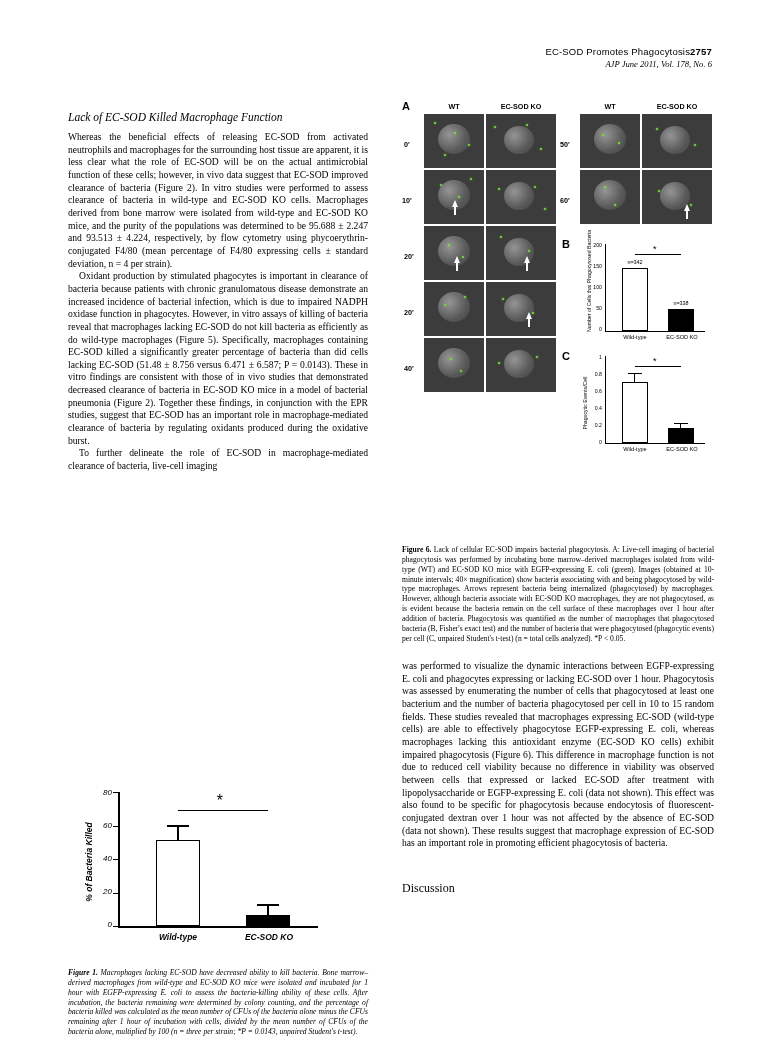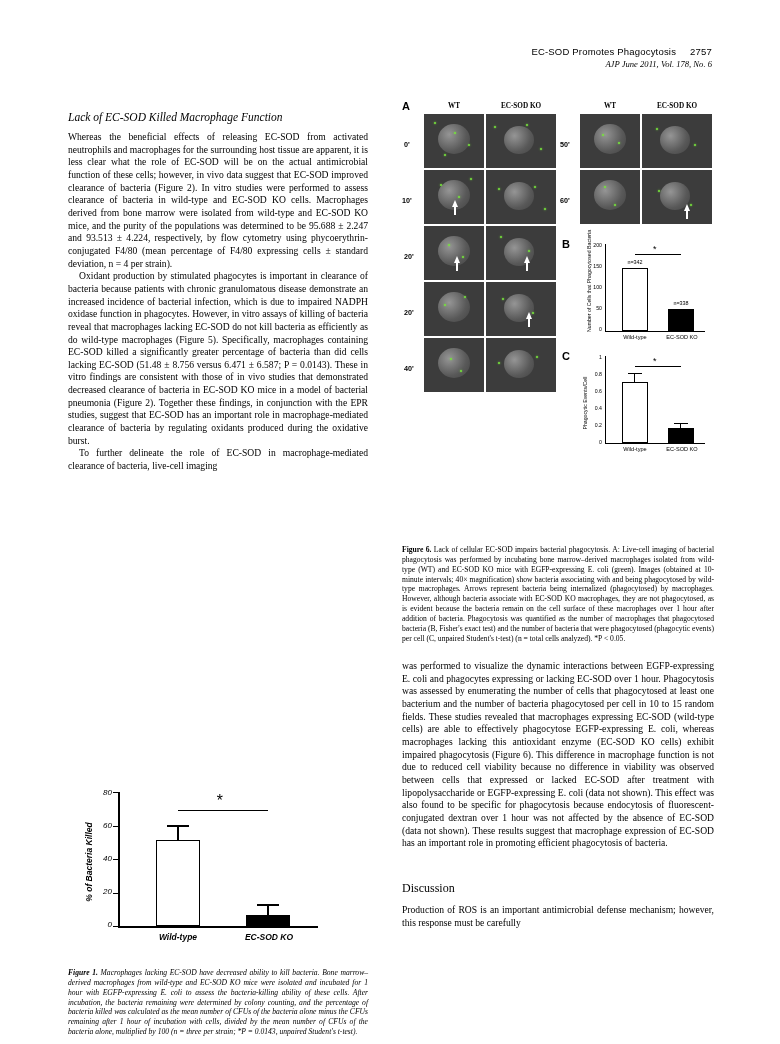--- a/index.html
+++ b/index.html
@@ -28,21 +28,21 @@
     top: 46px;
     text-align: right;
     line-height: 1.25;
   }
   .header .line1 {
     font-family: "Liberation Sans", sans-serif;
     font-size: 9.5px;
     letter-spacing: 0.02em;
   }
   .header .line1 .pageno {
-    margin-left: 14px;
+    font-weight: bold;
   }
   .header .line2 {
     font-family: "Liberation Serif", serif;
     font-style: italic;
     font-size: 8.6px;
     margin-top: 1px;
   }
   
   .col-left {
     position: absolute;
@@ -95,21 +95,21 @@
     height: 440px;
   }
   .panel-letter {
     position: absolute;
     font-family: "Liberation Sans", sans-serif;
     font-weight: bold;
     font-size: 11px;
   }
   .colhead {
     position: absolute;
-    font-family: Liberation Serif, serif;
+    font-family: Liberation Sans, sans-serif;
     font-size: 7.2px;
     font-weight: bold;
     text-align: center;
   }
   .timelabel {
     position: absolute;
     font-family: "Liberation Sans", sans-serif;
     font-size: 7.2px;
     font-weight: bold;
   }
@@ -401,21 +401,20 @@
 
     <div class="caption">
       <b>Figure 6.</b>
       <span>Lack of cellular EC-SOD impairs bacterial phagocytosis. A: Live-cell imaging of bacterial phagocytosis was performed by incubating bone marrow–derived macrophages isolated from wild-type (WT) and EC-SOD KO mice with EGFP-expressing E. coli (green). Images (obtained at 10-minute intervals; 40× magnification) show bacteria associating with and being phagocytosed by wild-type macrophages. Arrows represent bacteria being internalized (phagocytosed) by macrophages. However, although bacteria associate with EC-SOD KO macrophages, they are not phagocytosed, as is evident because the bacteria remain on the cell surface of these macrophages over 1 hour after addition of bacteria. Phagocytosis was quantified as the number of macrophages that phagocytosed bacteria (B, Fisher's exact test) and the number of bacteria that were phagocytosed (phagocytic events) per cell (C, unpaired Student's t-test) (n = total cells analyzed). *P &lt; 0.05.</span>
     </div>
   </div>
 
   <div class="col-right" style="top:660px;">
     <p class="body first">was performed to visualize the dynamic interactions between EGFP-expressing E. coli and phagocytes expressing or lacking EC-SOD over 1 hour. Phagocytosis was assessed by enumerating the number of cells that phagocytosed at least one bacterium and the number of bacteria phagocytosed per cell in 10 to 15 random fields. These studies revealed that macrophages expressing EC-SOD (wild-type cells) are able to effectively phagocytose EGFP-expressing E. coli, whereas macrophages lacking this antioxidant enzyme (EC-SOD KO cells) exhibit impaired phagocytosis (Figure 6). This difference in macrophage function is not due to reduced cell viability because no difference in viability was observed between cells that expressed or lacked EC-SOD after treatment with lipopolysaccharide or EGFP-expressing E. coli (data not shown). This effect was also found to be specific for phagocytosis because endocytosis of fluorescent-conjugated dextran over 1 hour was not affected by the absence of EC-SOD (data not shown). These results suggest that macrophage expression of EC-SOD has an important role in promoting efficient phagocytosis of bacteria.</p>
     <div class="sec-head plain" style="margin-top:31px;">Discussion</div>
-    <p class="body first">Production of ROS is an important antimicrobial defense mechanism; however, this response must be carefully</p>
   </div>
 
   <div class="fig5">
     <div class="fig5-chart">
 
       <div class="ylabel5" style="left:16px; top:148px; width:140px; text-align:center;">% of Bacteria Killed</div>
 
       <div class="tick5" style="left:22px; top:4px; width:22px;">80</div>
       <div class="tick5" style="left:22px; top:37px; width:22px;">60</div>
       <div class="tick5" style="left:22px; top:70px; width:22px;">40</div>

